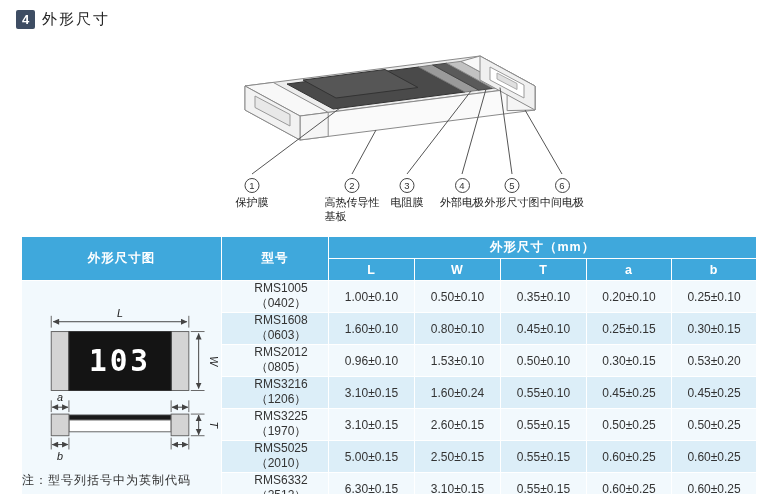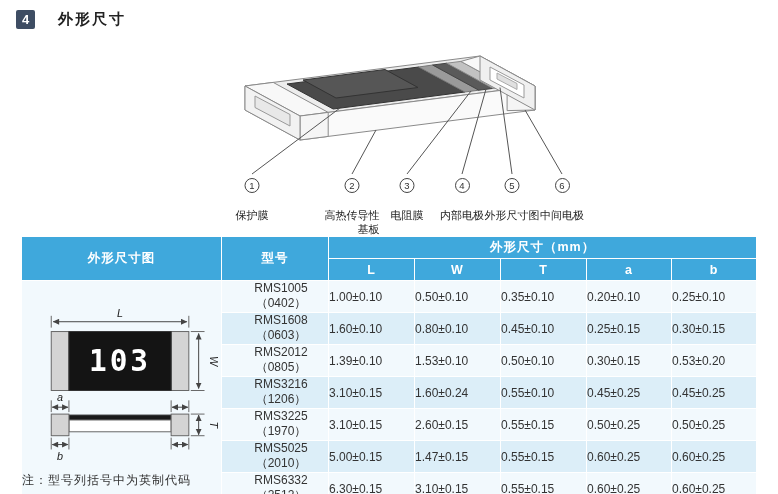--- a/index.html
+++ b/index.html
@@ -11,47 +11,47 @@
   }
   .page { position:relative; width:778px; height:494px; background:#fff; }
 
   
   .sec-header { position:absolute; left:16px; top:10px; display:flex; align-items:center; gap:7px; }
   .sec-badge {
     width:19px; height:19px; background:#3e4d63; color:#fff;
     font-size:13px; font-weight:bold; display:flex; align-items:center; justify-content:center;
     border-radius:2px;
   }
-  .sec-title { font-size:15px; font-weight:bold; letter-spacing:2px; color:#222;margin-left:16px; }
+  .sec-title { font-size:15px; font-weight:normal; letter-spacing:2px; color:#222; }
 
   
   .diagram { position:absolute; left:180px; top:26px; width:430px; height:205px; }
   .diagram svg.iso { position:absolute; left:0; top:0; }
   .callout { position:absolute; top:152px; transform:translateX(-50%); display:flex; flex-direction:column; align-items:center; }
   .callout-num {
     width:15px; height:15px; border:1px solid #444; border-radius:50%;
     font-size:9.5px; line-height:13px; text-align:center; color:#333; background:#fff;
   }
-  .callout-label { margin-top:16px; font-size:11px; color:#222; text-align:right; white-space:pre-line; line-height:1.25; }
+  .callout-label { margin-top:3px; font-size:11px; color:#222; text-align:left; white-space:pre-line; line-height:1.25; }
 
   
   .dim-table {
     position:absolute; left:22px; top:237px; width:735px;
     border-collapse:separate; border-spacing:0; table-layout:fixed; font-size:12px;
   }
   .dim-table th, .dim-table td { border-right:1px solid #fff; border-bottom:1px solid #fff; }
   .dim-table th {
     background:#3fa8dc; color:#fff; font-weight:bold; font-size:12.5px;
     height:22px; text-align:center; letter-spacing:1px;
   }
   .dim-table tbody tr { height:24px; }
   .dim-table tbody tr:nth-child(odd) td { background:#f2f9fd; }
   .dim-table tbody tr:nth-child(even) td { background:#dceef8; }
   .dim-table td.model { text-align:center; padding-left:12px; color:#333; }
-  .dim-table td.val { color:#333; }
+  .dim-table td.val { text-align:center; color:#333; }
   .dim-table td.drawing-cell { background:#eef2f5; vertical-align:middle; text-align:center; }
 
   .note { position:absolute; left:22px; top:472px; font-size:12px; color:#333; letter-spacing:1px; }
 
   .mono103 { font-family:"DejaVu Sans Mono","Liberation Mono",monospace; font-weight:bold; letter-spacing:3px; }
   .dimlbl { font-style:italic; font-size:11px; fill:#222; }
 </style>
 </head>
 <body>
 
@@ -112,21 +112,21 @@
       <div class="callout-num">2</div>
       <div class="callout-label">高热传导性
 基板</div>
     </div>
     <div class="callout" style="left:227px">
       <div class="callout-num">3</div>
       <div class="callout-label">电阻膜</div>
     </div>
     <div class="callout" style="left:282px">
       <div class="callout-num">4</div>
-      <div class="callout-label">内部电极</div>
+      <div class="callout-label">外部电极</div>
     </div>
     <div class="callout" style="left:332px">
       <div class="callout-num">5</div>
       <div class="callout-label">外形尺寸图</div>
     </div>
     <div class="callout" style="left:382px">
       <div class="callout-num">6</div>
       <div class="callout-label">中间电极</div>
     </div>
   </div>
@@ -220,21 +220,21 @@
       <tr>
         <td class="model">RMS1608（0603）</td>
         <td class="val">1.60±0.10</td>
         <td class="val">0.80±0.10</td>
         <td class="val">0.45±0.10</td>
         <td class="val">0.25±0.15</td>
         <td class="val">0.30±0.15</td>
       </tr>
       <tr>
         <td class="model">RMS2012（0805）</td>
-        <td class="val">1.39±0.10</td>
+        <td class="val">0.96±0.10</td>
         <td class="val">1.53±0.10</td>
         <td class="val">0.50±0.10</td>
         <td class="val">0.30±0.15</td>
         <td class="val">0.53±0.20</td>
       </tr>
       <tr>
         <td class="model">RMS3216（1206）</td>
         <td class="val">3.10±0.15</td>
         <td class="val">1.60±0.24</td>
         <td class="val">0.55±0.10</td>
@@ -245,21 +245,21 @@
         <td class="model">RMS3225（1970）</td>
         <td class="val">3.10±0.15</td>
         <td class="val">2.60±0.15</td>
         <td class="val">0.55±0.15</td>
         <td class="val">0.50±0.25</td>
         <td class="val">0.50±0.25</td>
       </tr>
       <tr>
         <td class="model">RMS5025（2010）</td>
         <td class="val">5.00±0.15</td>
-        <td class="val">1.47±0.15</td>
+        <td class="val">2.50±0.15</td>
         <td class="val">0.55±0.15</td>
         <td class="val">0.60±0.25</td>
         <td class="val">0.60±0.25</td>
       </tr>
       <tr>
         <td class="model">RMS6332（2512）</td>
         <td class="val">6.30±0.15</td>
         <td class="val">3.10±0.15</td>
         <td class="val">0.55±0.15</td>
         <td class="val">0.60±0.25</td>

